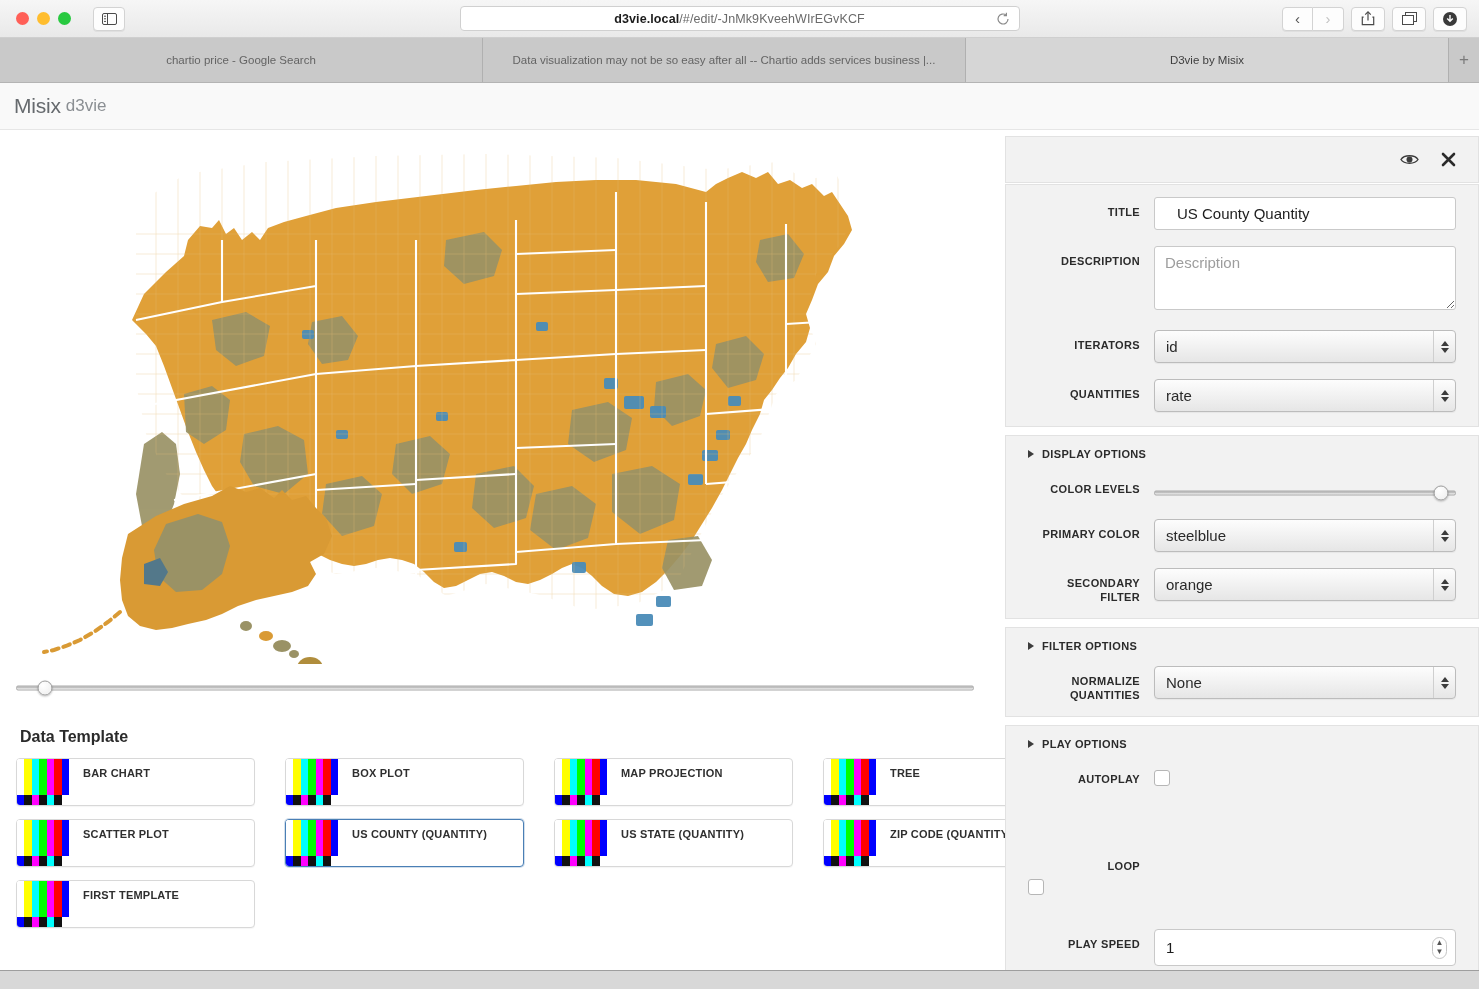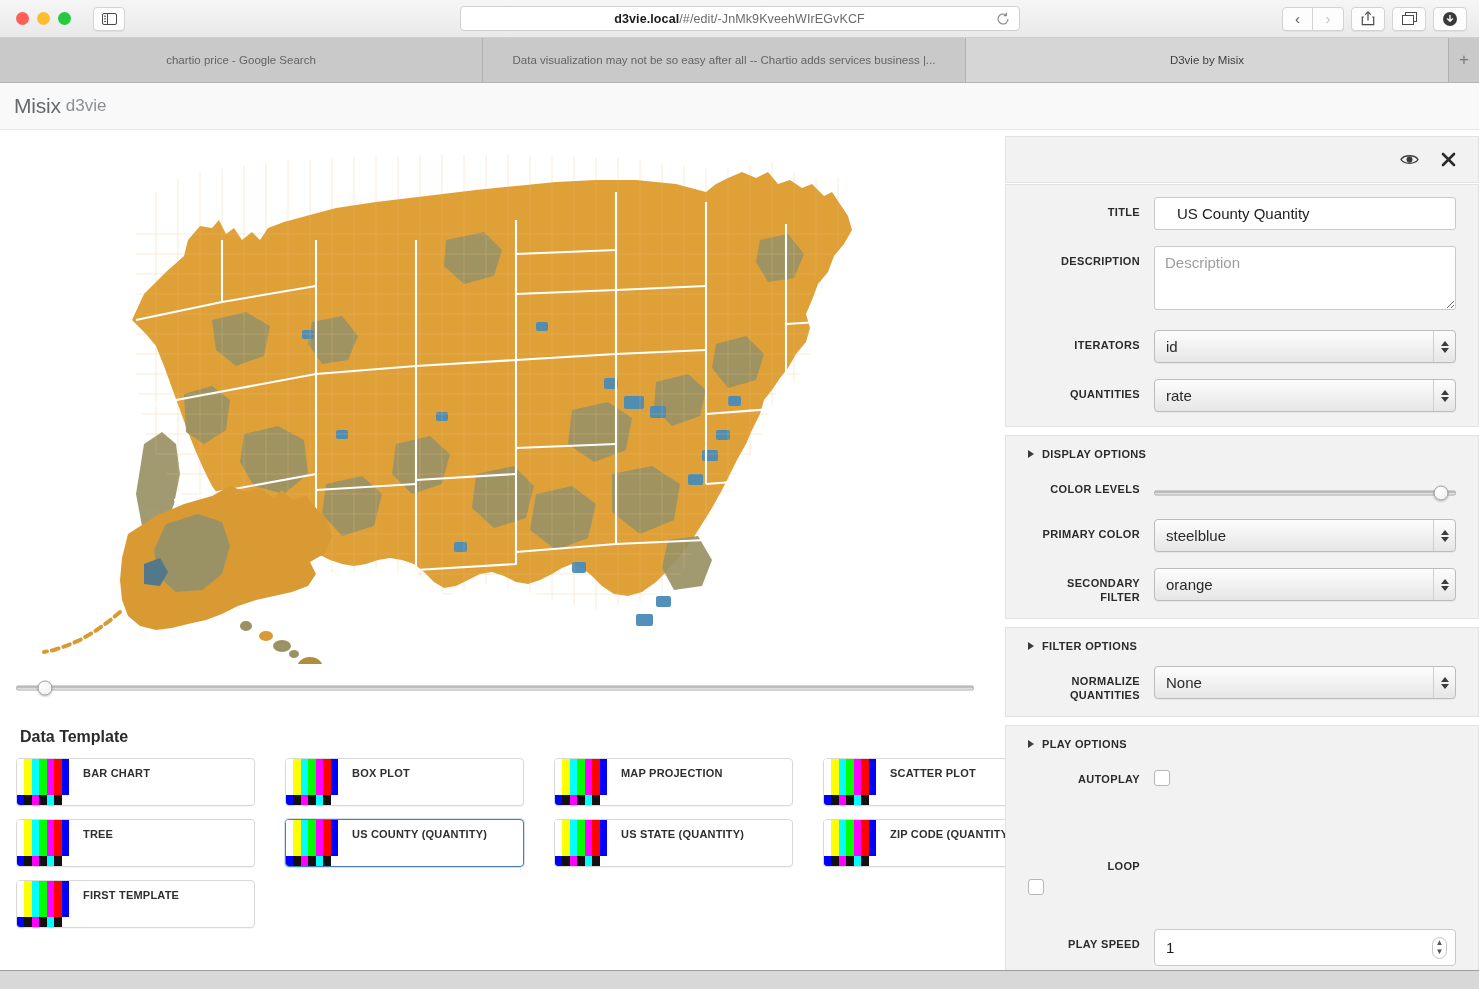--- a/index.html
+++ b/index.html
@@ -631,21 +631,21 @@
               <div class="bars-bot">
                 <i style="background: rgb(0, 0, 255);"></i>
                 <i style="background: rgb(17, 17, 17);"></i>
                 <i style="background: rgb(255, 0, 255);"></i>
                 <i style="background: rgb(17, 17, 17);"></i>
                 <i style="background: rgb(0, 255, 255);"></i>
                 <i style="background: rgb(17, 17, 17);"></i>
                 <i style="background: rgb(255, 255, 255);"></i>
               </div>
             </div>
-            <div class="tpl-label">SCATTER PLOT</div>
+            <div class="tpl-label">TREE</div>
           </div>
           <div class="template-card">
             <div class="tpl-thumb">
               <div class="bars-top">
                 <i style="background: rgb(255, 255, 255);"></i>
                 <i style="background: rgb(255, 255, 0);"></i>
                 <i style="background: rgb(0, 255, 255);"></i>
                 <i style="background: rgb(0, 255, 0);"></i>
                 <i style="background: rgb(255, 0, 255);"></i>
                 <i style="background: rgb(255, 0, 0);"></i>
@@ -654,21 +654,21 @@
               <div class="bars-bot">
                 <i style="background: rgb(0, 0, 255);"></i>
                 <i style="background: rgb(17, 17, 17);"></i>
                 <i style="background: rgb(255, 0, 255);"></i>
                 <i style="background: rgb(17, 17, 17);"></i>
                 <i style="background: rgb(0, 255, 255);"></i>
                 <i style="background: rgb(17, 17, 17);"></i>
                 <i style="background: rgb(255, 255, 255);"></i>
               </div>
             </div>
-            <div class="tpl-label">TREE</div>
+            <div class="tpl-label">SCATTER PLOT</div>
           </div>
           <div class="template-card selected">
             <div class="tpl-thumb">
               <div class="bars-top">
                 <i style="background: rgb(255, 255, 255);"></i>
                 <i style="background: rgb(255, 255, 0);"></i>
                 <i style="background: rgb(0, 255, 255);"></i>
                 <i style="background: rgb(0, 255, 0);"></i>
                 <i style="background: rgb(255, 0, 255);"></i>
                 <i style="background: rgb(255, 0, 0);"></i>

